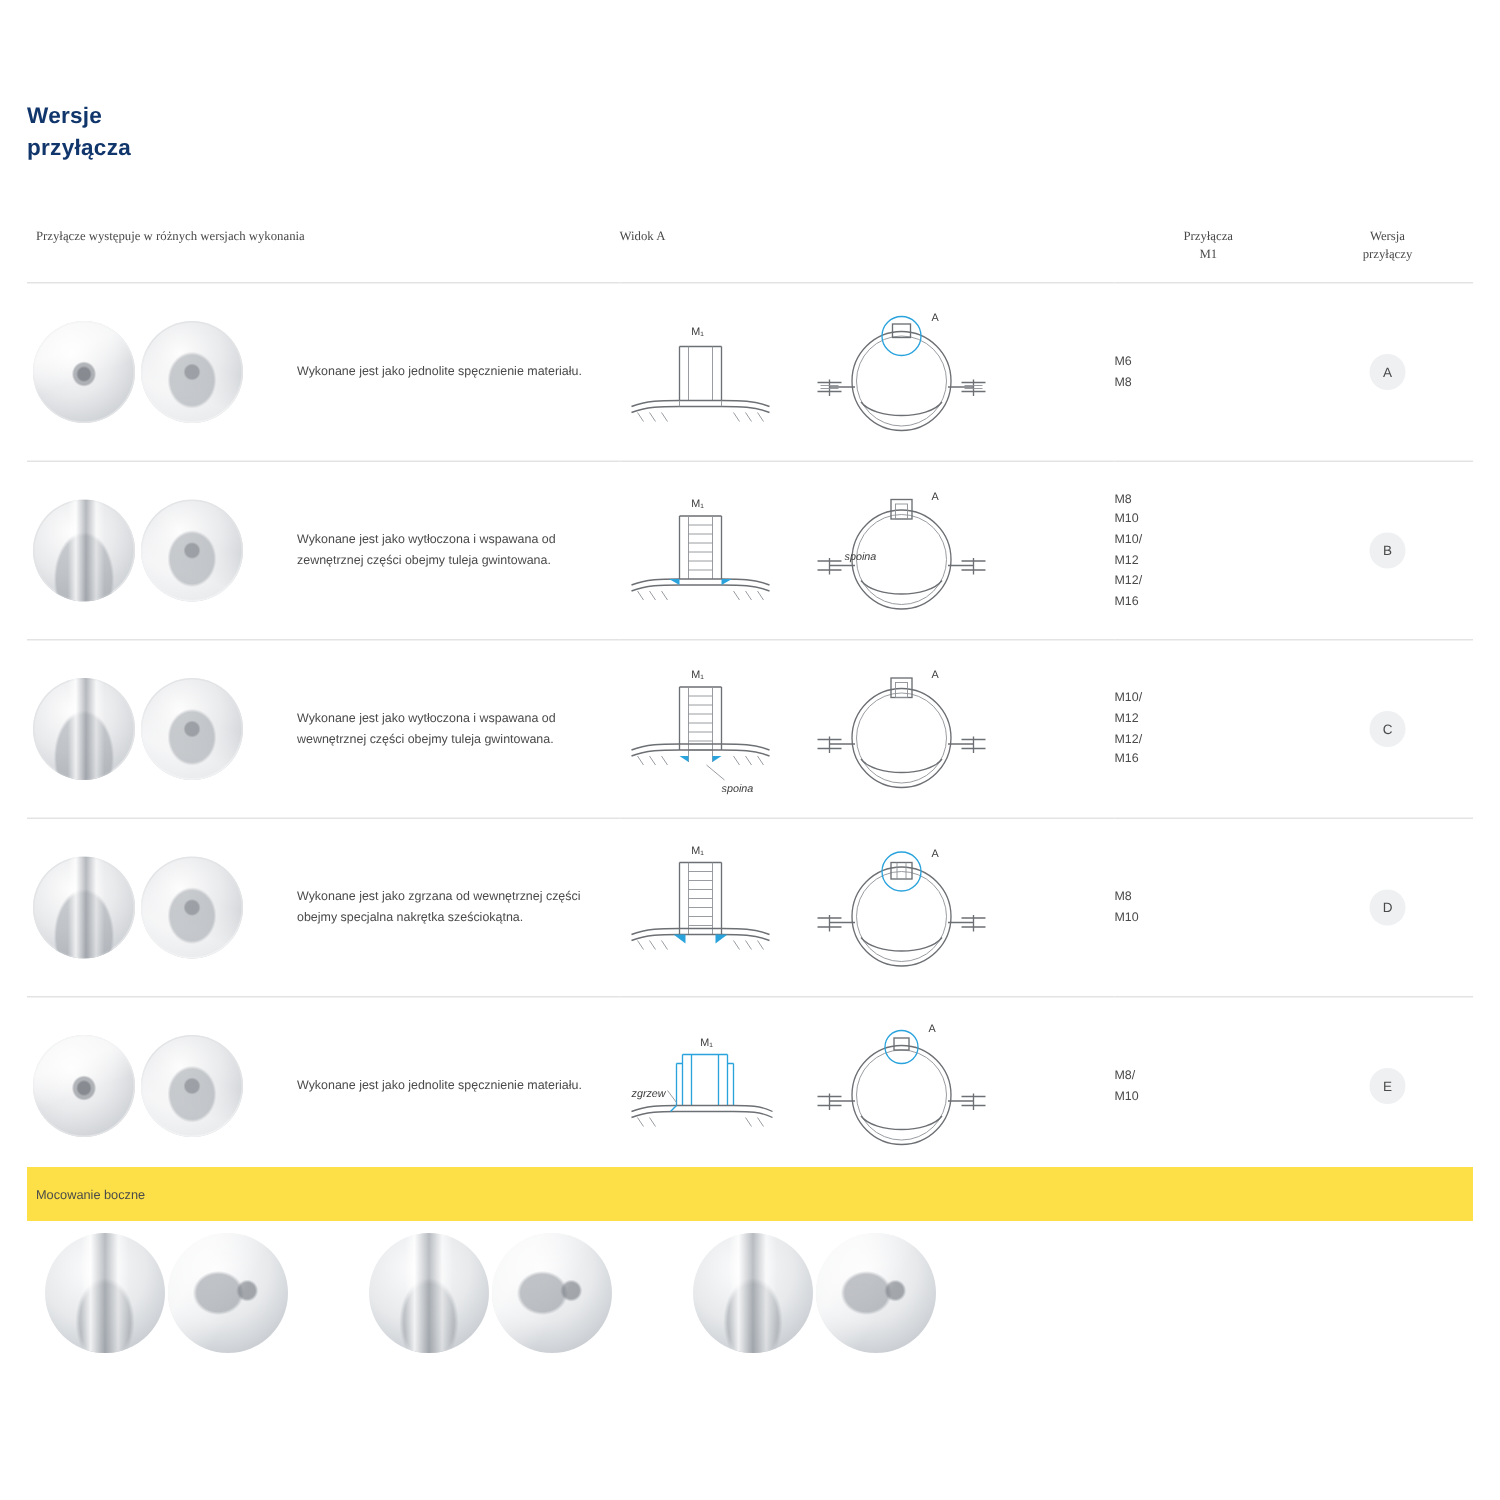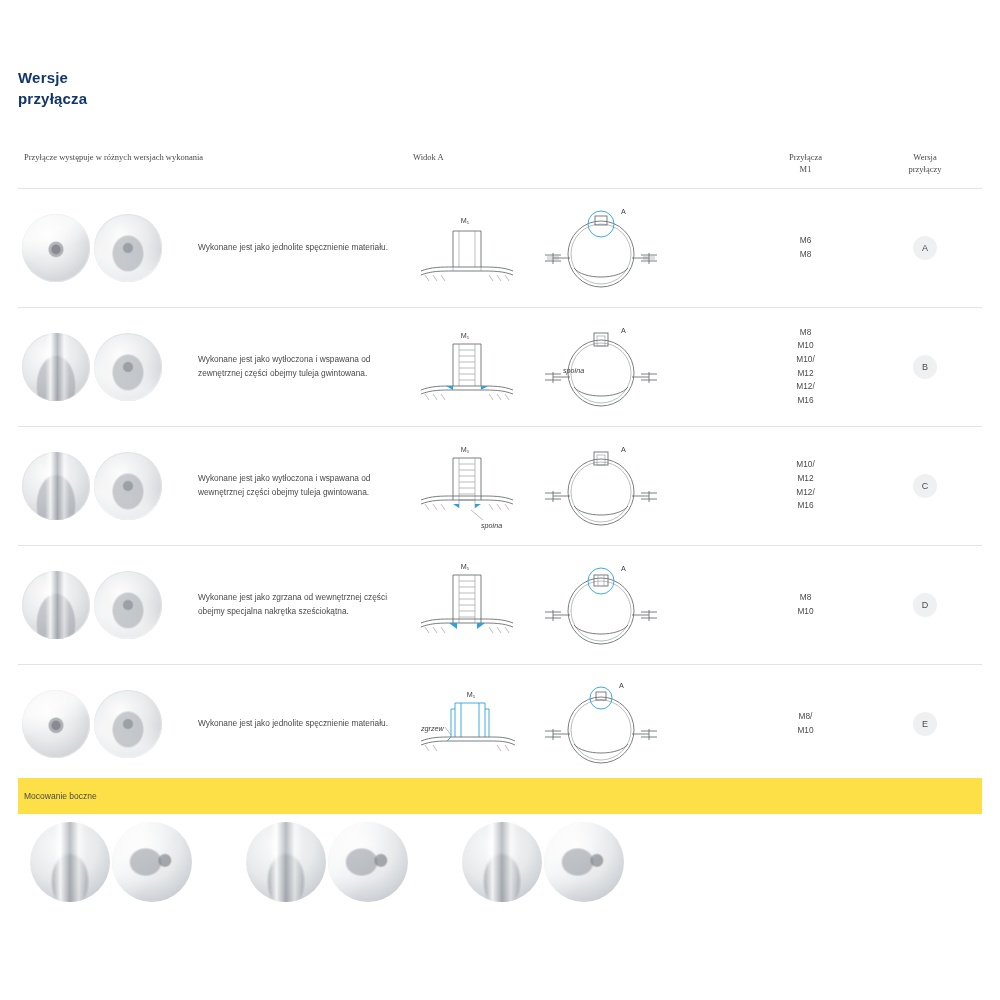--- a/index.html
+++ b/index.html
@@ -57,21 +57,20 @@
   .col-ver   { width: 114px; }
 
   .row > td { height: 119px; }
   .desc {
     font-size: 8.3px;
     line-height: 1.62;
     color: #4a4a4a;
     padding-right: 14px;
   }
   .m1 {
-    text-align: center;
     font-size: 8.3px;
     line-height: 1.65;
     color: #4a4a4a;
   }
   .ver { text-align: center; }
   .ver-badge {
     display: inline-block;
     width: 24px; height: 24px;
     border-radius: 50%;
     background: #eef0f2;

